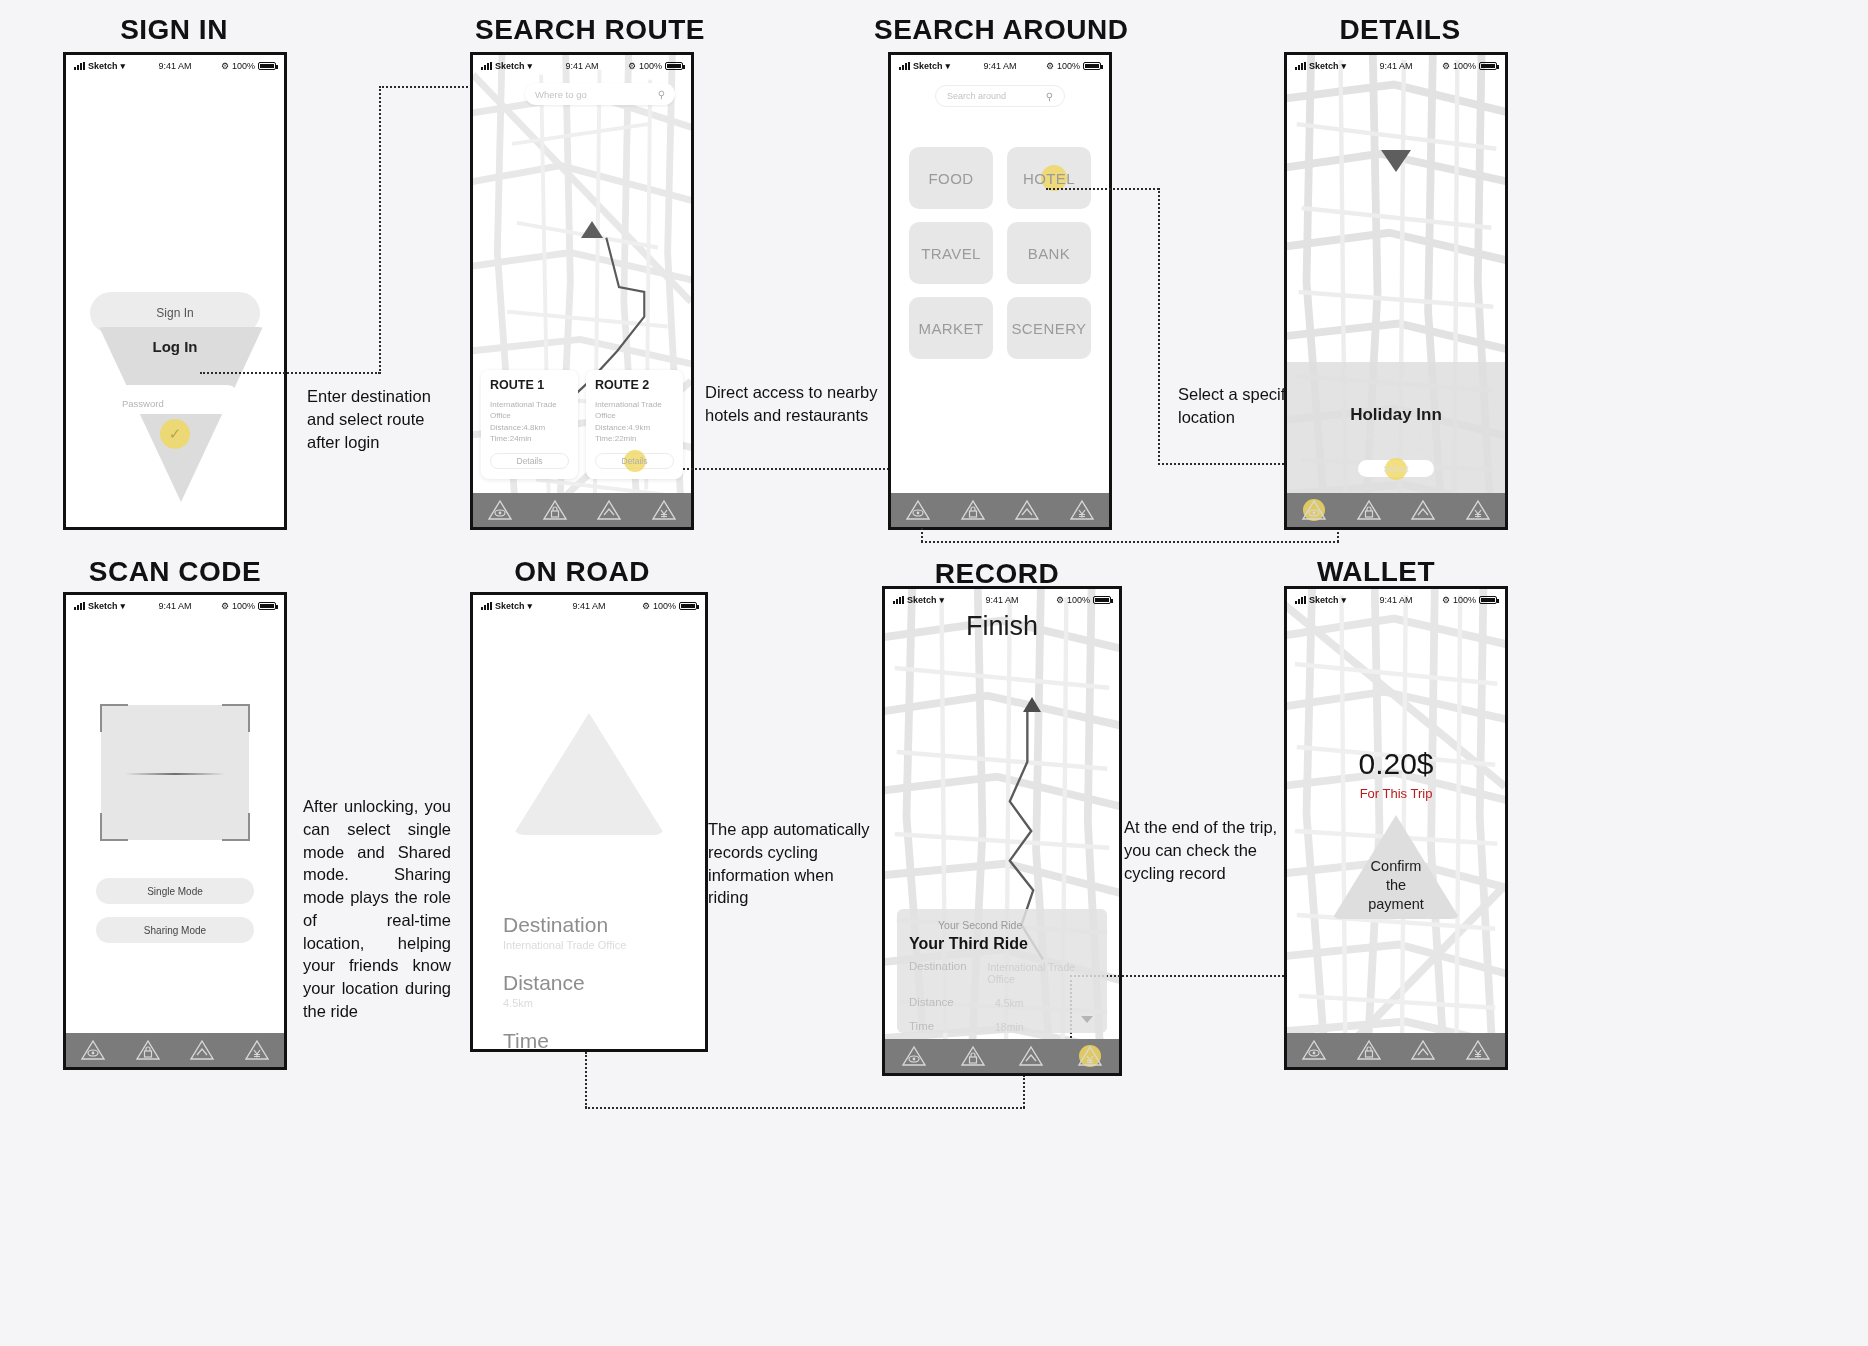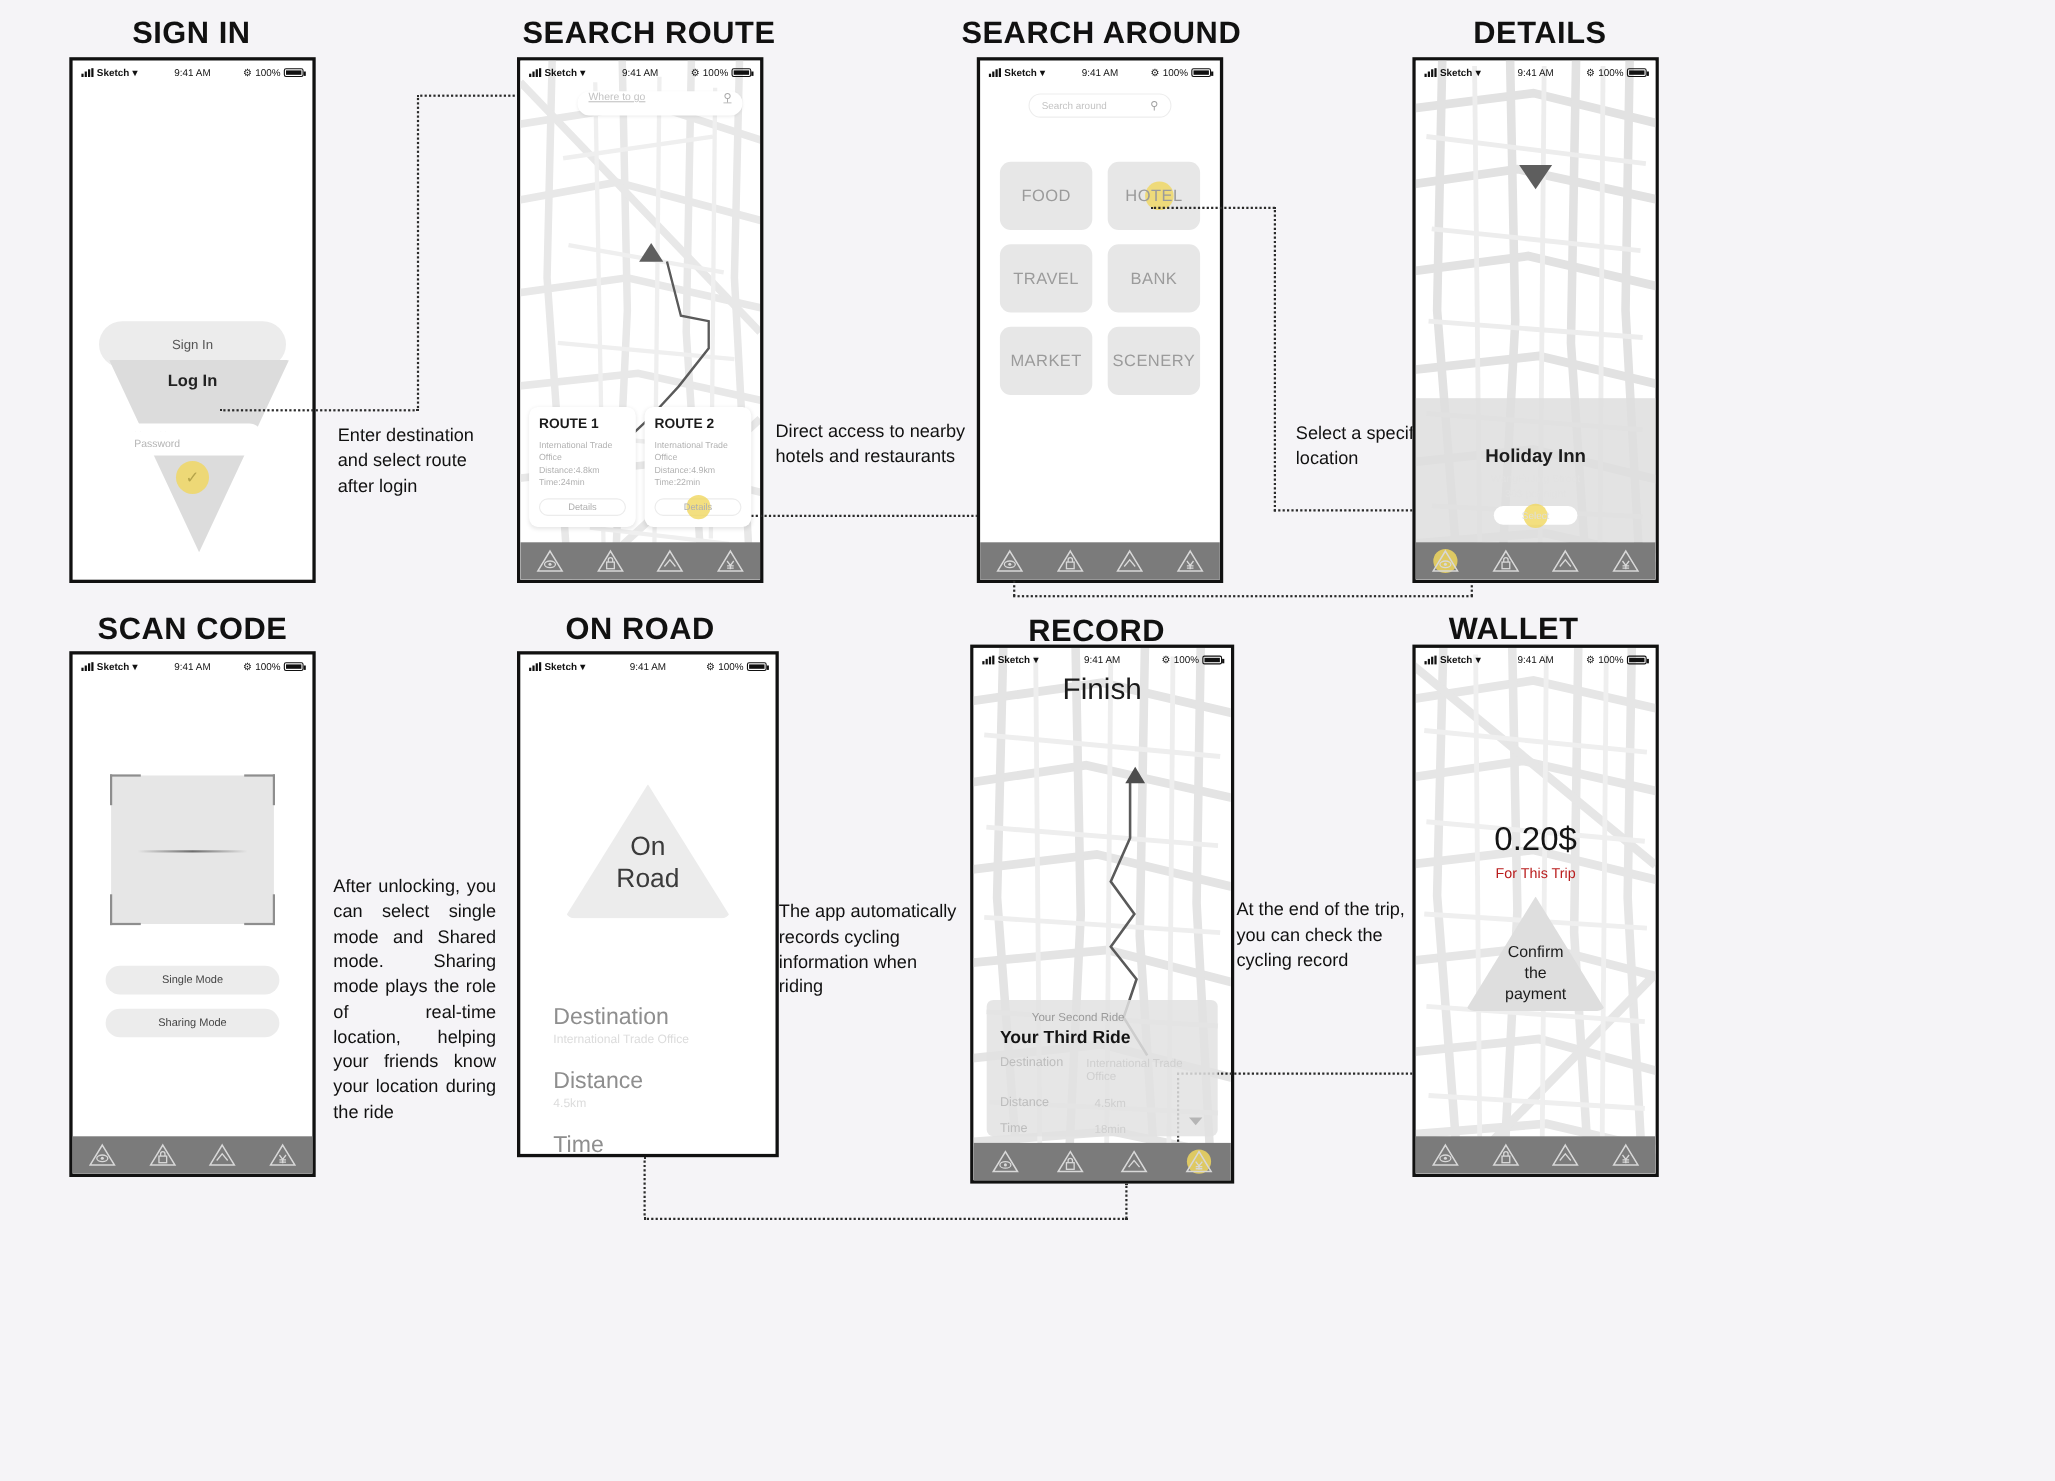--- a/index.html
+++ b/index.html
@@ -93,23 +93,23 @@
       border-radius:11px; display:flex; align-items:center; padding-left:10px;
       font-size:9.5px; color:#b4b4b4; }
   #p-signin .f1 { top:309px;margin-top:21px; }
   #p-signin .f2 { top:337px; }
   #p-signin .okbtn { position:absolute; left:50%; transform:translateX(-50%); top:364px;
       width:30px; height:30px; border-radius:50%; background:rgba(240,215,95,.82);
       display:flex; align-items:center; justify-content:center; color:#b5a44a; font-size:15px; }
 
   
   #p-route .searchbar { position:absolute; left:52px; right:16px; top:28px; height:22px;
-      background:#fff; border-radius:11px; display:flex; align-items:flex-start;
+      background:#fff; border-radius:11px; display:flex; align-items:center;
       padding:0 10px; font-size:9.5px; color:#c3c3c3; z-index:20;
-      box-shadow:0 1px 3px rgba(0,0,0,.08);text-decoration:underline; }
+      box-shadow:0 1px 3px rgba(0,0,0,.08); }
   #p-route .searchbar .sicon { margin-left:auto; color:#a9a9a9; font-size:10px; }
   .route-cards { position:absolute; left:8px; right:8px; bottom:48px; display:flex; gap:8px; z-index:25; }
   .rcard { flex:1; background:#fff; border-radius:8px; padding:8px 9px 10px;
       box-shadow:0 1px 4px rgba(0,0,0,.10); }
   .rcard h4 { font-size:12.5px; font-weight:bold; color:#1b1b1b; margin-bottom:7px; }
   .rcard p { font-size:8px; color:#b2b2b2; line-height:1.45; }
   .rcard .dbtn { margin-top:8px; height:16px; border-radius:8px; background:#fff;
       border:1px solid #ececec; display:flex; align-items:center; justify-content:center;
       font-size:8.5px; color:#b0b0b0; position:relative; }
 
@@ -545,24 +545,20 @@
     <span class="sb-center">9:41 AM</span>
     <span class="sb-right">
       <span>⚙</span>
       <span>100%</span>
       <span class="batt">
           <i></i>
         </span>
     </span>
   </div>
   <div class="bigtri"></div>
-  <div class="bigtxt">
-    <div>On</div>
-    <div>Road</div>
-  </div>
   <div class="statlist">
     <div class="stat">
       <div class="k">Destination</div>
       <div class="v">International Trade Office</div>
     </div>
     <div class="stat">
       <div class="k">Distance</div>
       <div class="v">4.5km</div>
     </div>
     <div class="stat">

